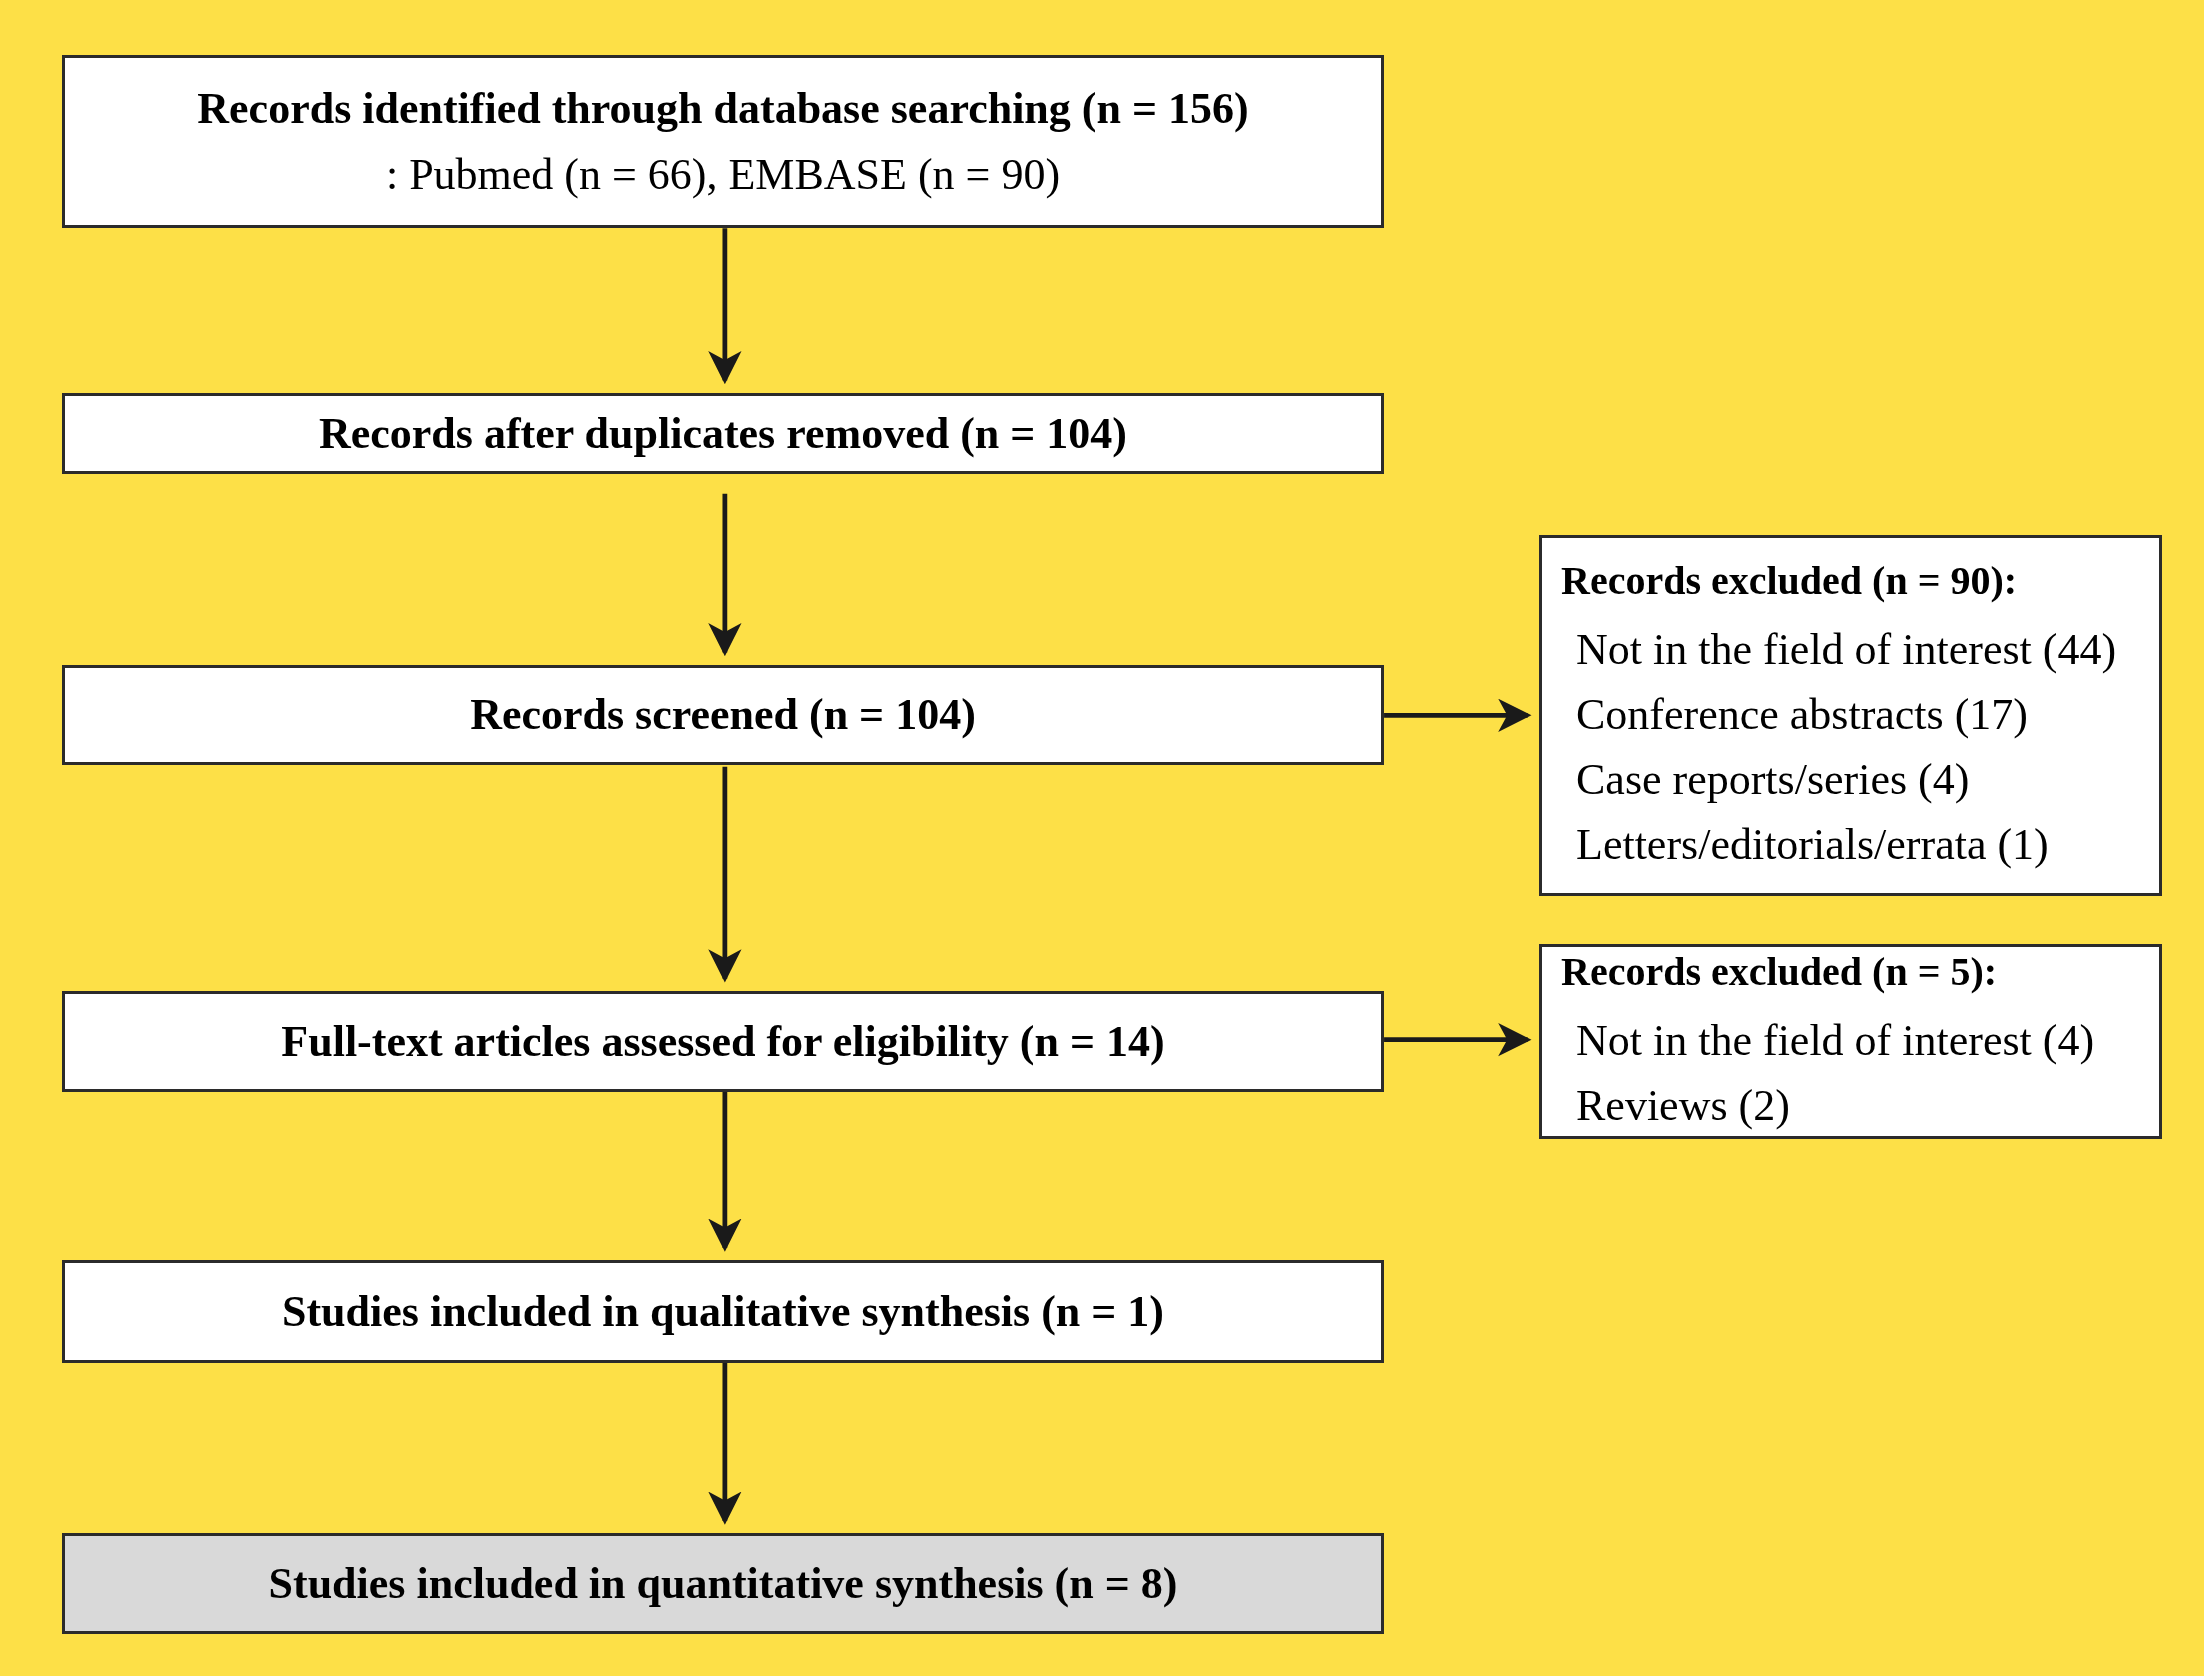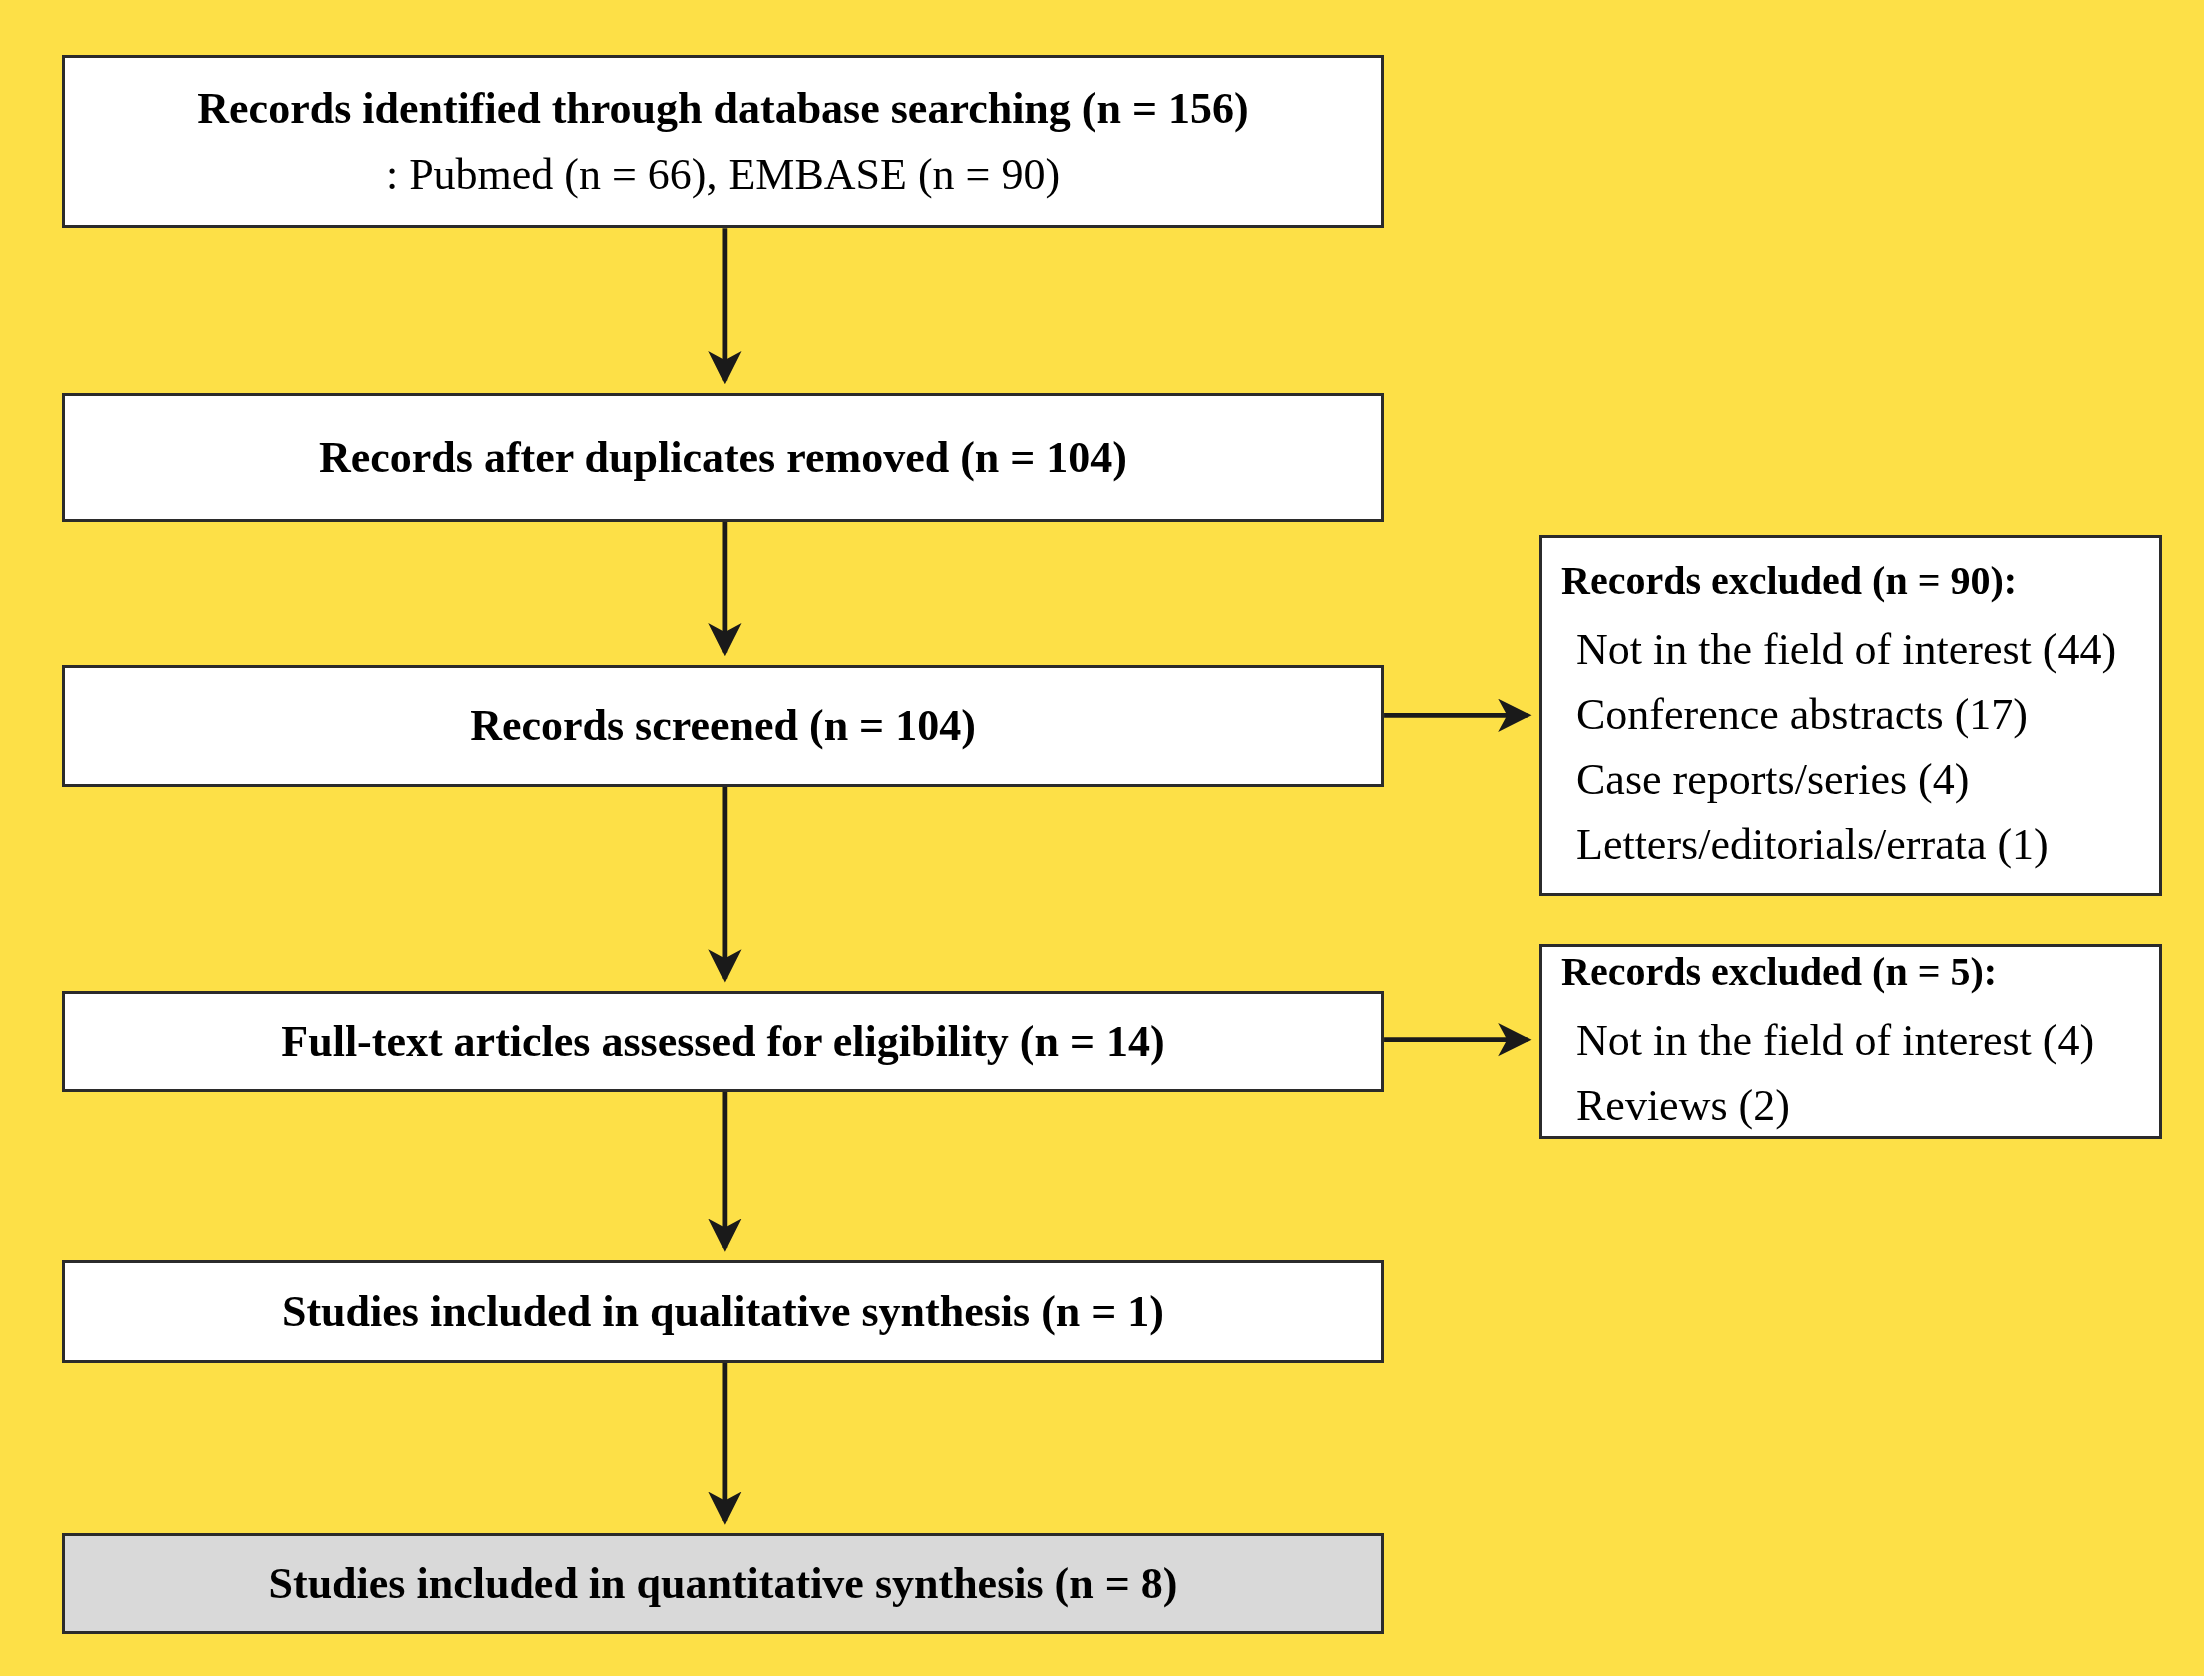--- a/index.html
+++ b/index.html
@@ -88,25 +88,25 @@
     <line x1="762" y1="1433" x2="762" y2="1599" stroke="#1a1a1a" stroke-width="5" marker-end="url(#ah)"></line>
     <line x1="1455" y1="752" x2="1606" y2="752" stroke="#1a1a1a" stroke-width="5" marker-end="url(#ah)"></line>
     <line x1="1455" y1="1093" x2="1606" y2="1093" stroke="#1a1a1a" stroke-width="5" marker-end="url(#ah)"></line>
   </svg>
 
   <div class="box main-box" style="top:55px; height:173px;">
     <div>Records identified through database searching (n = 156)</div>
     <div class="sub">: Pubmed (n = 66), EMBASE (n = 90)</div>
   </div>
 
-  <div class="box main-box" style="top:393px; height:129px;align-items:center;">
+  <div class="box main-box" style="top:393px; height:81px;align-items:center;">
     <div>Records after duplicates removed (n = 104)</div>
   </div>
 
-  <div class="box main-box" style="top:665px; height:122px;">
+  <div class="box main-box" style="top:665px; height:100px;">
     <div>Records screened (n = 104)</div>
   </div>
 
   <div class="box main-box" style="top:991px; height:101px;">
     <div>Full-text articles assessed for eligibility (n = 14)</div>
   </div>
 
   <div class="box main-box" style="top:1260px; height:103px;">
     <div>Studies included in qualitative synthesis (n = 1)</div>
   </div>

